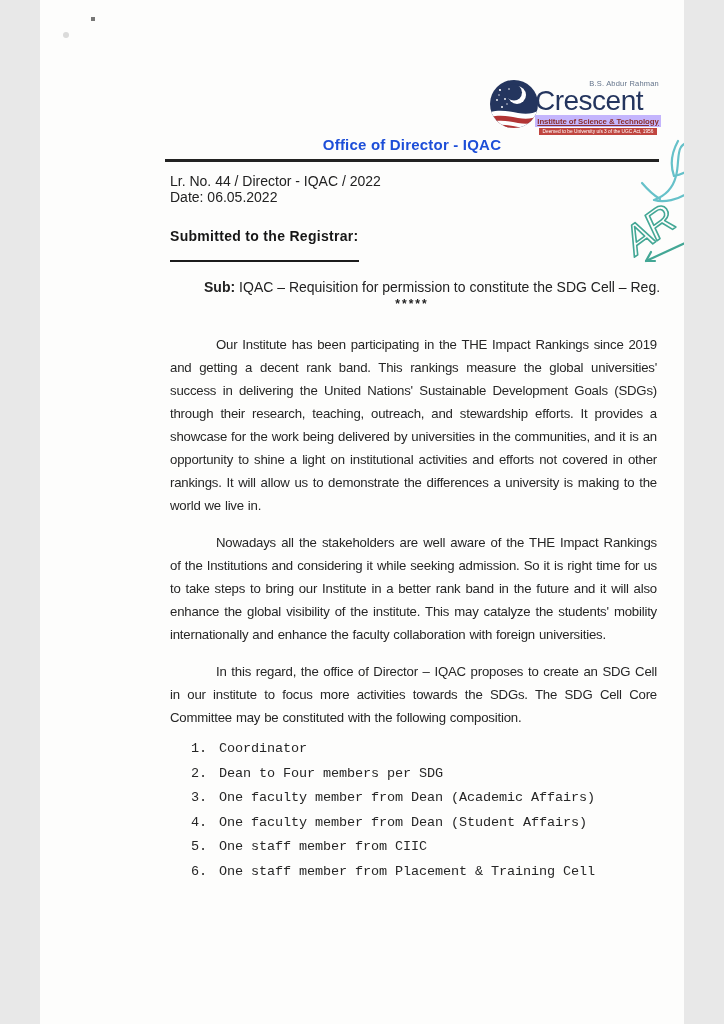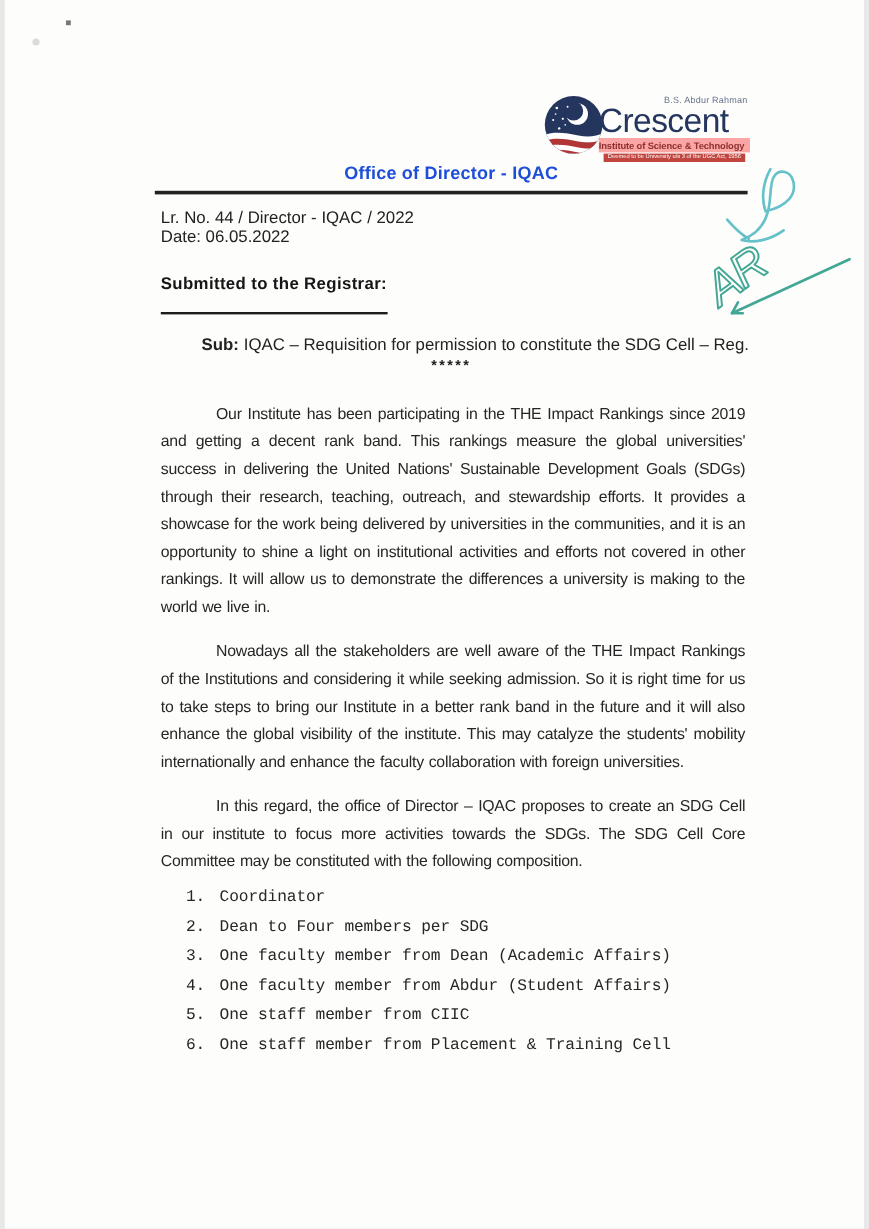--- a/index.html
+++ b/index.html
@@ -1,32 +1,32 @@
 <!DOCTYPE html>
 <html><head>
 <meta charset="utf-8">
 <style>
   html,body{margin:0;padding:0;background:#e8e8e8;}
   .page{
-    position:relative;width:716px;height:1024px;margin:0 auto;
+    position:relative;width:644px;height:1024px;margin:0 auto;
     background:#fdfdfc;overflow:hidden;
     font-family:"Liberation Sans", sans-serif;color:#262626;
   }
   
   .speck1{position:absolute;left:51px;top:17px;width:4px;height:4px;background:#4a4a4a;opacity:.75;}
   .speck2{position:absolute;left:23px;top:32px;width:6px;height:6px;border-radius:50%;background:#9a9a9a;opacity:.35;}
 
   
   .logo{position:absolute;top:78px;left:448px;display:flex;align-items:flex-start;}
   .emblem{width:52px;height:54px;flex:0 0 auto;}
   .logo-right{margin-left:-5px;width:126px;}
   .logo-pre{font-size:7.5px;color:#64748b;text-align:right;letter-spacing:.2px;margin:1px 2px 0 0;}
   .logo-name{font-size:28px;line-height:26px;font-weight:normal;color:#24355e;letter-spacing:-.5px;}
-  .logo-sub{font-size:7.8px;font-weight:bold;color:#8c2f2e;background:#fca5a5;text-align:left;
-            padding:1.5px 0;margin-top:1px;white-space:nowrap;letter-spacing:-.1px;}
+  .logo-sub{font-size:7.8px;font-weight:bold;color:#8c2f2e;background:#c4b5fd;text-align:center;
+            padding:1.5px 0;margin-top:1px;white-space:nowrap;letter-spacing:-.1px;text-decoration:underline;}
   .logo-tag{font-size:4.8px;color:#fff;background:#c0453f;text-align:center;padding:1px 1px;
             margin:1px 4px 0 4px;white-space:nowrap;overflow:hidden;}
 
   
   .office-title{position:absolute;top:136px;left:125px;width:494px;text-align:center;
                 font-size:15px;font-weight:bold;color:#1d4ed8;letter-spacing:.2px;}
   .rule{position:absolute;top:159px;left:125px;width:494px;height:3px;background:#222;}
   .ref-row{position:absolute;top:173px;left:130px;width:487px;display:flex;
            justify-content:space-between;font-size:14px;color:#222;flex-direction:column;}
   .salutation{position:absolute;top:228px;left:130px;font-size:14px;font-weight:bold;color:#161616;
@@ -104,21 +104,21 @@
   <div class="separator">*****</div>
 
   <div class="body-text">
     <p class="para">Our Institute has been participating in the THE Impact Rankings since 2019 and getting a decent rank band. This rankings measure the global universities' success in delivering the United Nations' Sustainable Development Goals (SDGs) through their research, teaching, outreach, and stewardship efforts. It provides a showcase for the work being delivered by universities in the communities, and it is an opportunity to shine a light on institutional activities and efforts not covered in other rankings. It will allow us to demonstrate the differences a university is making to the world we live in.</p>
     <p class="para">Nowadays all the stakeholders are well aware of the THE Impact Rankings of the Institutions and considering it while seeking admission. So it is right time for us to take steps to bring our Institute in a better rank band in the future and it will also enhance the global visibility of the institute. This may catalyze the students' mobility internationally and enhance the faculty collaboration with foreign universities.</p>
     <p class="para">In this regard, the office of Director – IQAC proposes to create an SDG Cell in our institute to focus more activities towards the SDGs. The SDG Cell Core Committee may be constituted with the following composition.</p>
     <ol class="composition-list">
       <li>Coordinator</li>
       <li>Dean to Four members per SDG</li>
       <li>One faculty member from Dean (Academic Affairs)</li>
-      <li>One faculty member from Abdur (Student Affairs)</li>
+      <li>One faculty member from Dean (Student Affairs)</li>
       <li>One staff member from CIIC</li>
       <li>One staff member from Placement &amp; Training Cell</li>
     </ol>
   </div>
 
   <svg class="ink" viewBox="0 0 724 1024">
 
     <g stroke="#66c1c9" stroke-width="2.2" fill="none" stroke-linecap="round" stroke-linejoin="round">
       <path d="M 602 183 C 608 190, 613 195, 620 199"></path>
       <path d="M 638 141 C 632 152, 630 165, 634 176 C 652 172, 660 162, 657 151

